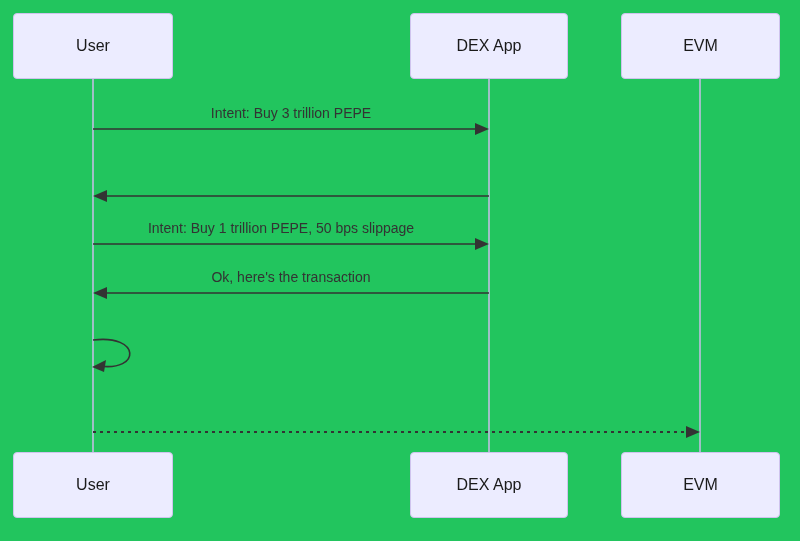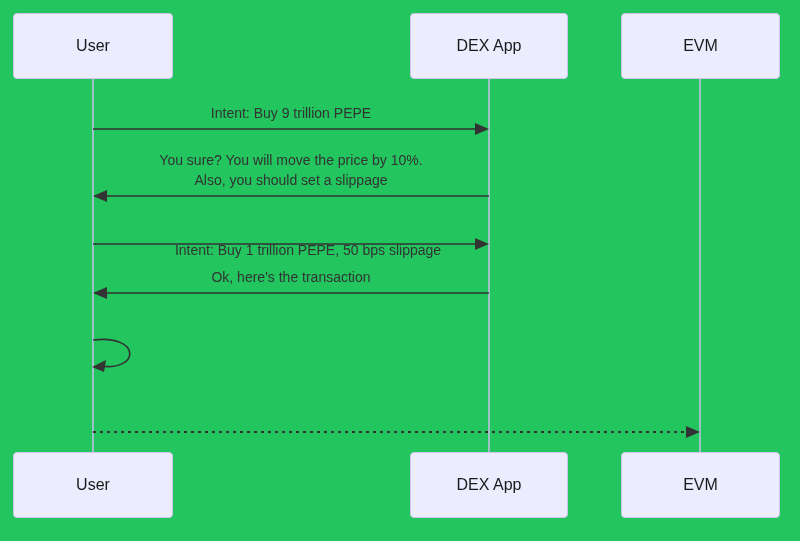--- a/index.html
+++ b/index.html
@@ -83,26 +83,22 @@
   <div class="actor-box" style="left:13px;  top:452px; width:160px;">
     <span>User</span>
   </div>
   <div class="actor-box" style="left:410px; top:452px; width:158px;">
     <span>DEX App</span>
   </div>
   <div class="actor-box" style="left:621px; top:452px; width:159px;">
     <span>EVM</span>
   </div>
 
-  <div class="msg-label" style="left:91px; top:103px; width:400px;">Intent: Buy 9 trillion PEPE</div>
+  <div class="msg-label" style="left:91px; top:103px; width:400px;">Intent: Buy 3 trillion PEPE</div>
 
-  <div class="msg-label multiline" style="left:91px; top:150px; width:400px;">
-    <div>You sure? You will move the price by 10%.</div>
-    <div>Also, you should set a slippage</div>
-  </div>
 
-  <div class="msg-label" style="left:108px; top:218px; width:400px;margin-top:22px;">Intent: Buy 1 trillion PEPE, 50 bps slippage</div>
+  <div class="msg-label" style="left:81px; top:218px; width:400px;">Intent: Buy 1 trillion PEPE, 50 bps slippage</div>
 
   <div class="msg-label" style="left:91px; top:267px; width:400px;">Ok, here's the transaction</div>
 
 
 
 </div>
 
 </body></html>

